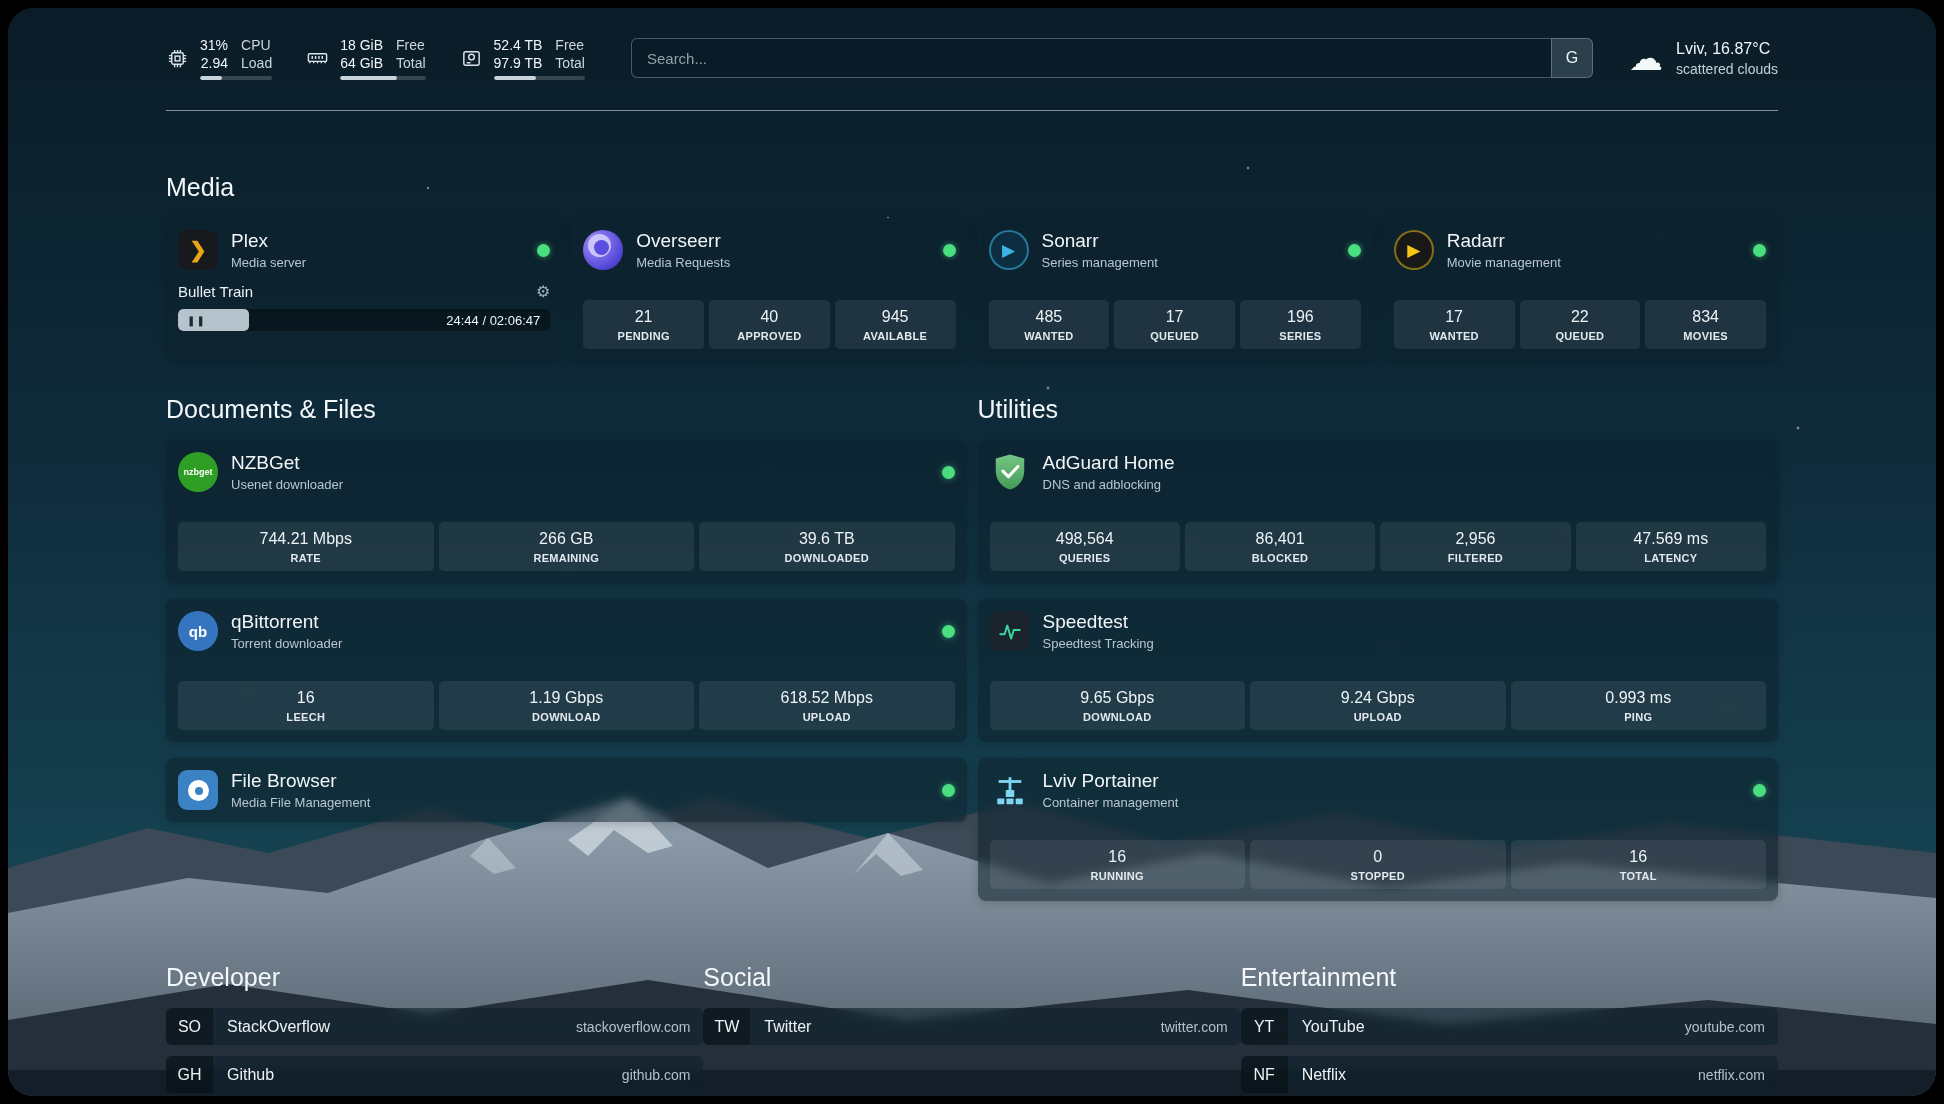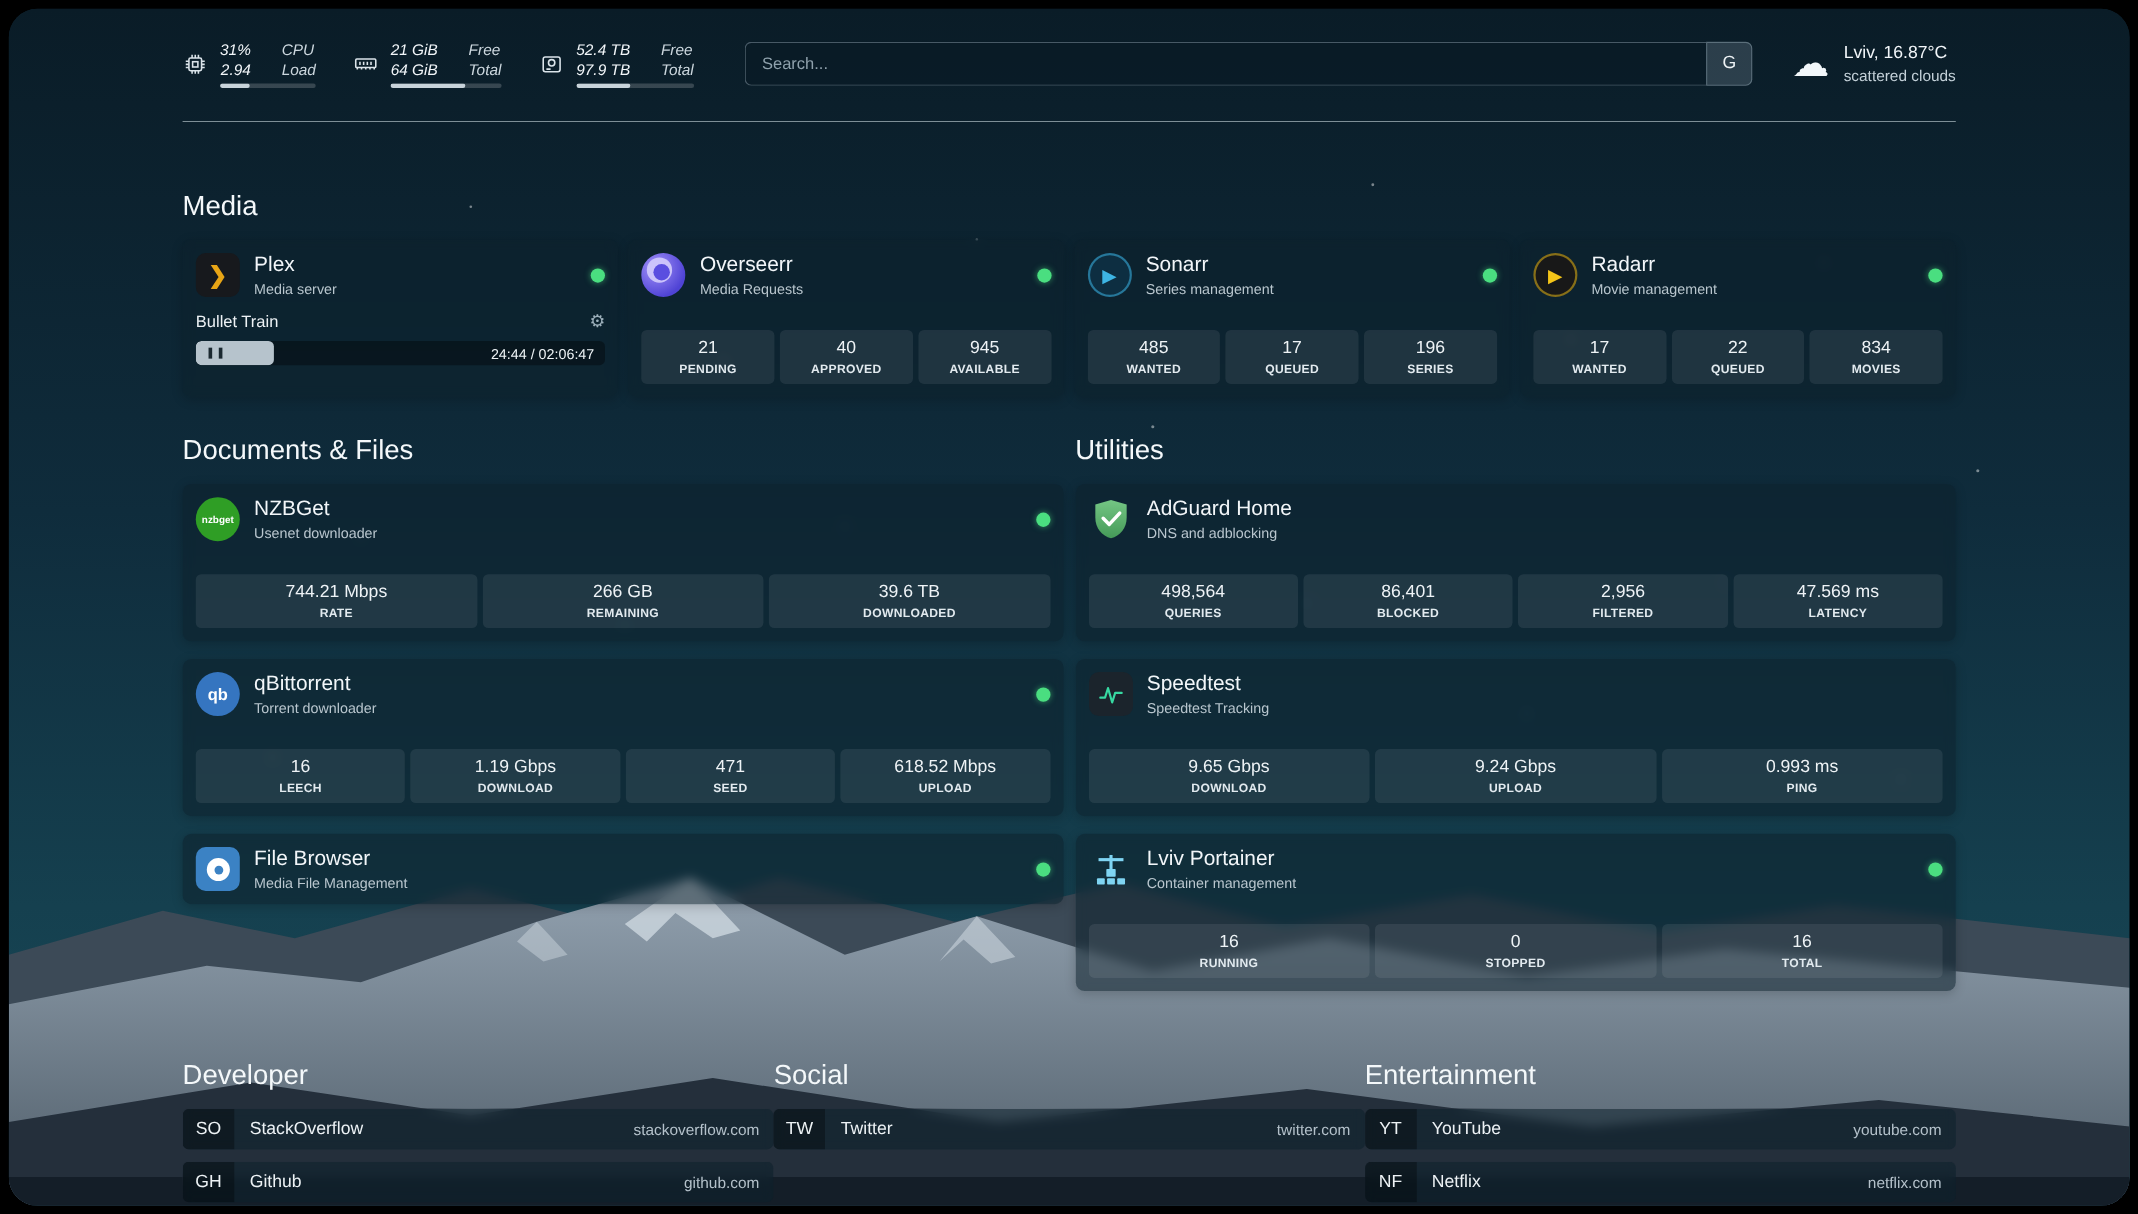--- a/index.html
+++ b/index.html
@@ -9,21 +9,21 @@
 
   .screen { position: relative; width: 1928px; height: 1088px; margin: 8px; border-radius: 26px; overflow: hidden; background: #0c2230; }
   .bg { position: absolute; inset: 0; width: 100%; height: 100%; }
   .content { position: relative; height: 100%; padding: 28px 158px 0; color: #e9eff3; }
 
   
   .topbar { display: flex; align-items: center; }
   .resources { display: flex; gap: 34px; align-items: center; }
   .res { display: flex; gap: 11px; align-items: center; }
   .res-icon { flex: 0 0 auto; }
-  .res-grid { display: grid; grid-template-columns: auto auto; column-gap: 28px; line-height: 1.3; font-size: 14px; font-style: italic; }
+  .res-grid { display: grid; grid-template-columns: auto auto; column-gap: 13px; line-height: 1.3; font-size: 14px; }
   .res-val { text-align: right; color: #f2f6f9; }
   .res-lab { color: #ccd7de; }
   .res-bar { margin-top: 4px; height: 4px; border-radius: 2px; background: rgba(255,255,255,0.18); overflow: hidden; }
   .res-bar-fill { height: 100%; background: #c8d3da; border-radius: 2px; }
 
   .searchbar { flex: 1; display: flex; height: 40px; margin: 0 36px 0 46px; }
   .search-input { flex: 1; background: rgba(10,26,36,0.55); border: 1px solid rgba(165,185,198,0.4); border-right: none; border-radius: 6px 0 0 6px; padding: 0 15px; color: #e7eef2; font-size: 15px; font-family: inherit; outline: none; }
   .search-input::placeholder { color: #8fa1ac; }
   .search-btn { width: 42px; border: 1px solid rgba(165,185,198,0.4); background: rgba(84,104,118,0.45); border-radius: 0 6px 6px 0; color: #eef3f6; font-size: 16px; display: flex; align-items: center; justify-content: center; cursor: pointer; }
 
@@ -163,21 +163,21 @@
           </div>
         </div>
 
         <div class="res">
           <svg class="res-icon" viewBox="0 0 24 24" width="23" height="23" fill="none" stroke="#dbe4ea" stroke-width="1.5">
             <rect x="2.5" y="7" width="19" height="8" rx="1"></rect>
             <path d="M6.5 9.5v3 M10 9.5v3 M13.5 9.5v3 M17 9.5v3 M4 15v2 M8 15v2 M12 15v2 M16 15v2 M20 15v2"></path>
           </svg>
           <div class="res-body">
             <div class="res-grid">
-              <span class="res-val">21 GiB</span>
+              <span class="res-val">18 GiB</span>
               <span class="res-lab">Free</span>
               <span class="res-val">64 GiB</span>
               <span class="res-lab">Total</span>
             </div>
             <div class="res-bar">
               <div class="res-bar-fill" style="width: 67%;"></div>
             </div>
           </div>
         </div>
 
@@ -378,24 +378,20 @@
               <span class="status-dot"></span>
             </div>
             <div class="stats">
               <div class="stat">
                 <div class="stat-value">16</div>
                 <div class="stat-label">LEECH</div>
               </div>
               <div class="stat">
                 <div class="stat-value">1.19 Gbps</div>
                 <div class="stat-label">DOWNLOAD</div>
-              </div>
-              <div class="stat">
-                <div class="stat-value">471</div>
-                <div class="stat-label">SEED</div>
               </div>
               <div class="stat">
                 <div class="stat-value">618.52 Mbps</div>
                 <div class="stat-label">UPLOAD</div>
               </div>
             </div>
           </div>
 
           <div class="card">
             <div class="card-header">

